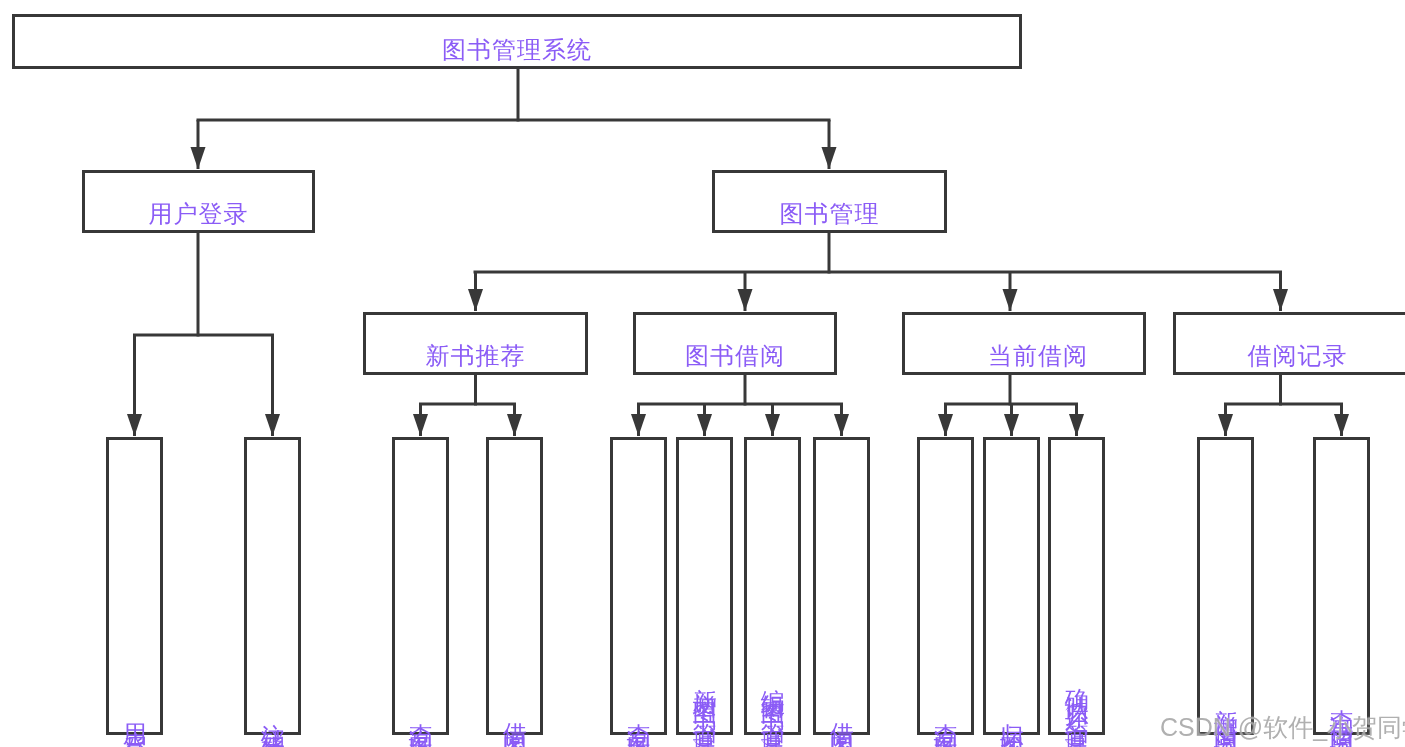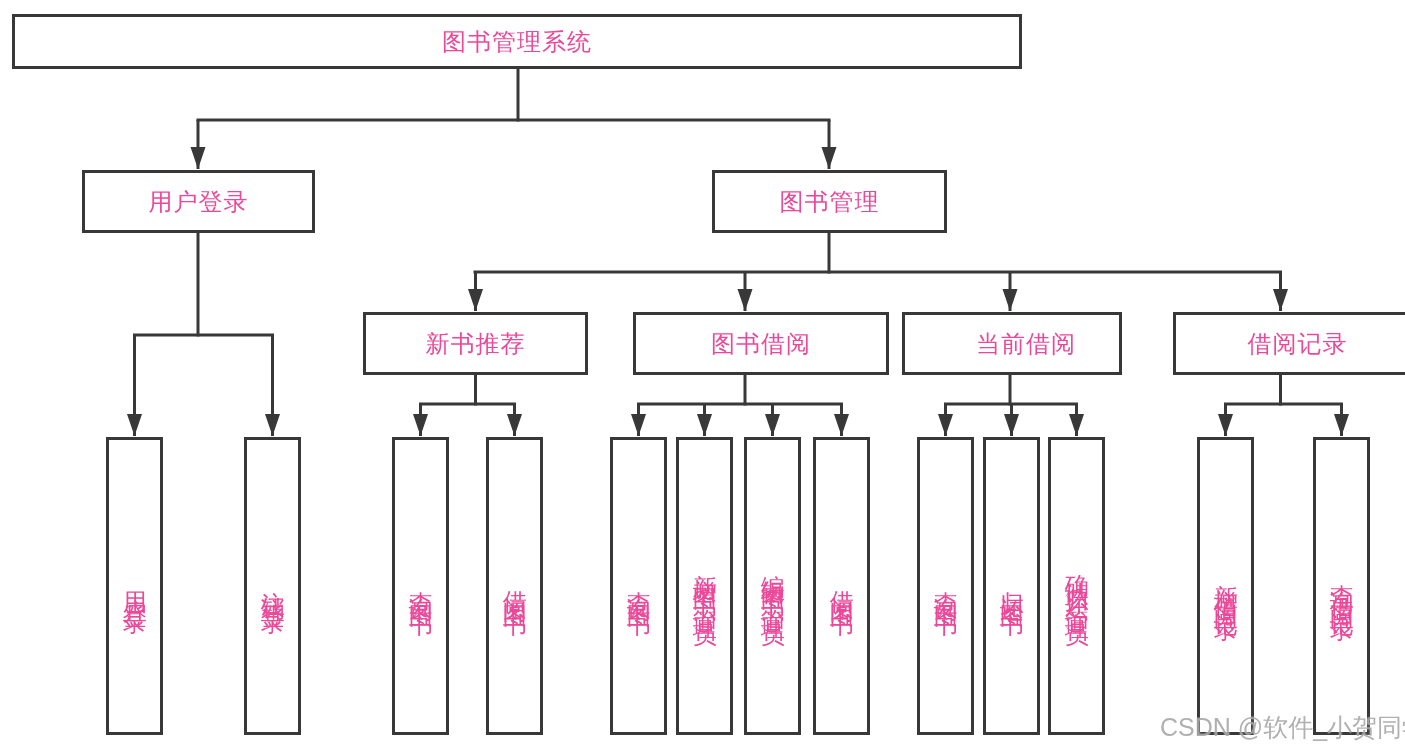--- a/index.html
+++ b/index.html
@@ -15,23 +15,23 @@
     position: absolute;
     left: 0; top: 0;
     z-index: 1;
   }
   .node {
     position: absolute;
     box-sizing: border-box;
     background: #ffffff;
     border: 3px solid #383838;
     display: flex;
-    align-items: center;
+    align-items: flex-end;
     justify-content: center;
-    color: #ec4899;
+    color: #8b5cf6;
     z-index: 2;
   }
   .node.h { font-size: 24px; letter-spacing: 1px; }
   .node.v { font-size: 24px; }
   .node.v .vtext {
     writing-mode: vertical-rl;
     text-orientation: mixed;
     letter-spacing: 7px;
     line-height: 1.1;
     white-space: nowrap;
@@ -110,24 +110,24 @@
   <div class="node h" style="left:82px; top:170px; width:233px; height:63px;">
     <span>用户登录</span>
   </div>
   <div class="node h" style="left:712px; top:170px; width:235px; height:63px;">
     <span>图书管理</span>
   </div>
 
   <div class="node h" style="left:363px; top:312px; width:225px; height:63px;">
     <span>新书推荐</span>
   </div>
-  <div class="node h" style="left:633px; top:312px; width:256px; height:63px;">
+  <div class="node h" style="left:633px; top:312px; width:204px; height:63px;">
     <span>图书借阅</span>
   </div>
-  <div class="node h" style="left:902px; top:312px; width:220px; height:63px;padding-left:28px;">
+  <div class="node h" style="left:902px; top:312px; width:244px; height:63px;padding-left:28px;">
     <span>当前借阅</span>
   </div>
   <div class="node h" style="left:1173px; top:312px; width:249px; height:63px;">
     <span>借阅记录</span>
   </div>
 
   <div class="node v" style="left:106px; top:437px; width:57px; height:298px;">
     <span class="vtext">用户登录</span>
   </div>
   <div class="node v" style="left:244px; top:437px; width:57px; height:298px;">

